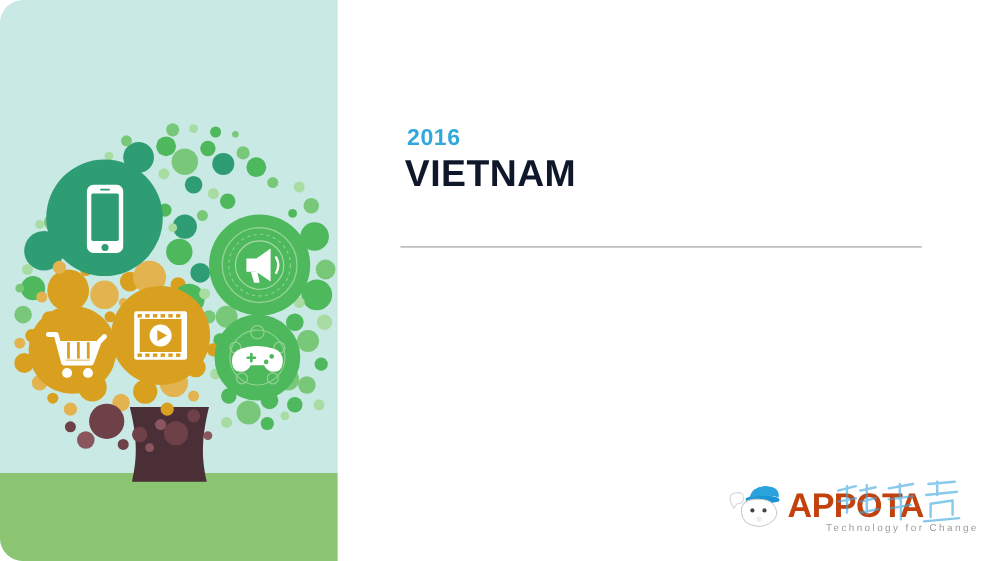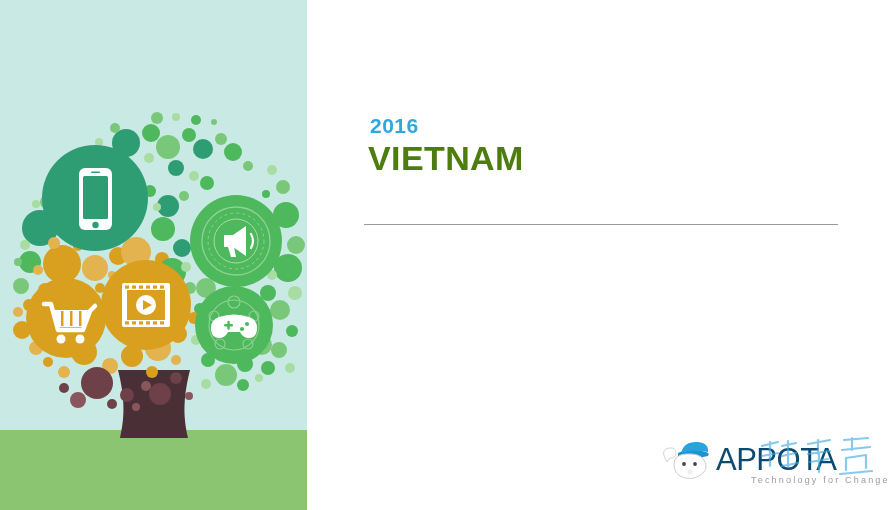--- a/index.html
+++ b/index.html
@@ -9,20 +9,21 @@
   }
   body {
     font-family: "Liberation Sans", sans-serif;
   }
   #slide {
     position: relative;
     width: 892px;
     height: 510px;
     background: #ffffff;
     overflow: hidden;
+    border-radius: 21px;
   }
 
   
   #left-panel {
     position: absolute;
     left: 0; top: 0;
     width: 307px;
     height: 510px;
     background: #c9e9e4;
     overflow: hidden;
@@ -56,21 +57,21 @@
     font-weight: bold;
     letter-spacing: 0.5px;
     color: #31a8dd;
   }
   .headline {
     position: absolute;
     left: 61px;
     font-size: 34px;
     font-weight: bold;
     letter-spacing: 0.4px;
-    color: #4d7c0f;
+    color: #0f172a;
     white-space: nowrap;
   }
   #headline-1 { top: 139px; }
   #headline-2 { top: 181px; }
 
   #divider {
     position: absolute;
     left: 57px;
     top: 224px;
     width: 474px;
@@ -98,23 +99,23 @@
   #logo-mark {
     position: absolute;
     left: 0; top: 4px;
     width: 62px; height: 52px;
   }
   #logo-word {
     position: absolute;
     left: 54px;
     top: 12px;
     font-size: 31px;
-    font-weight: normal;
+    font-weight: bold;
     letter-spacing: -0.5px;
-    color: #0c4a6e;
+    color: #c2410c;
     white-space: nowrap;
   }
   #logo-tagline {
     position: absolute;
     left: 57px;
     top: 45px;
     font-size: 9px;
     letter-spacing: 2.2px;
     color: #9b9b9b;
     white-space: nowrap;

